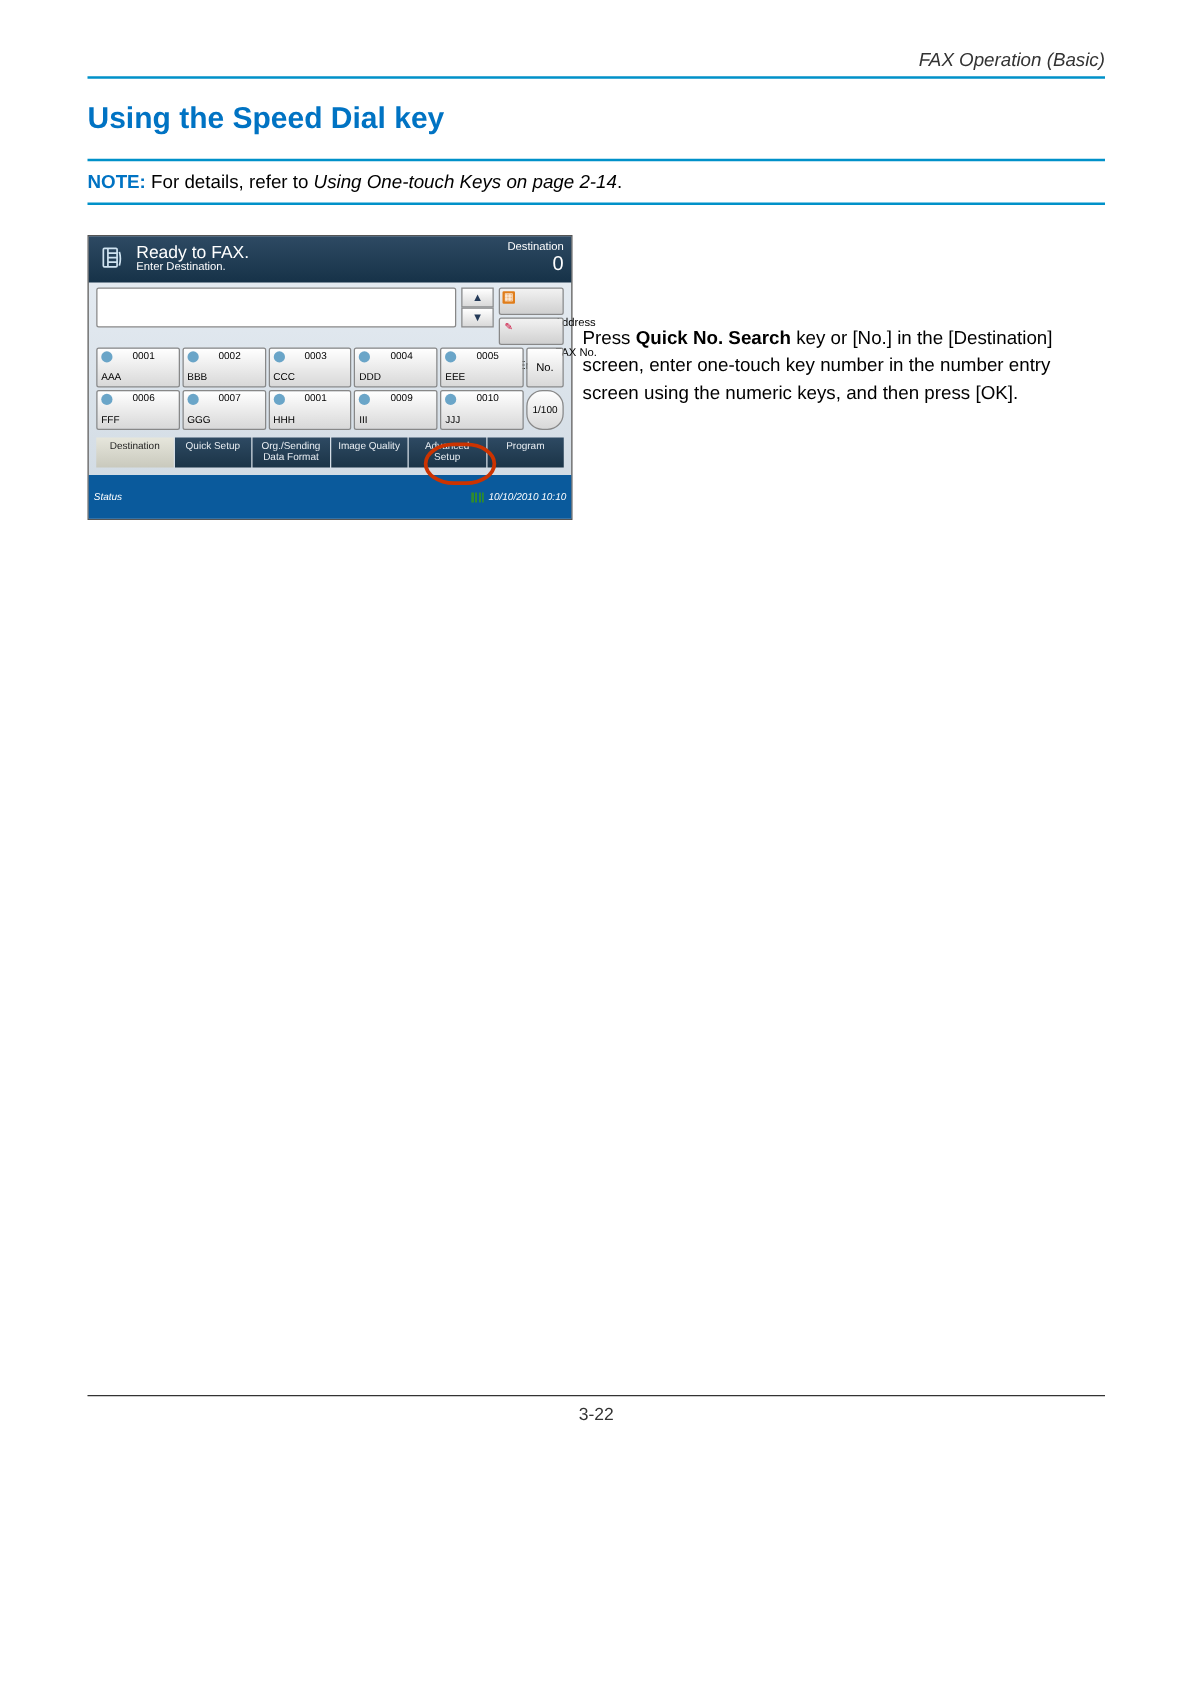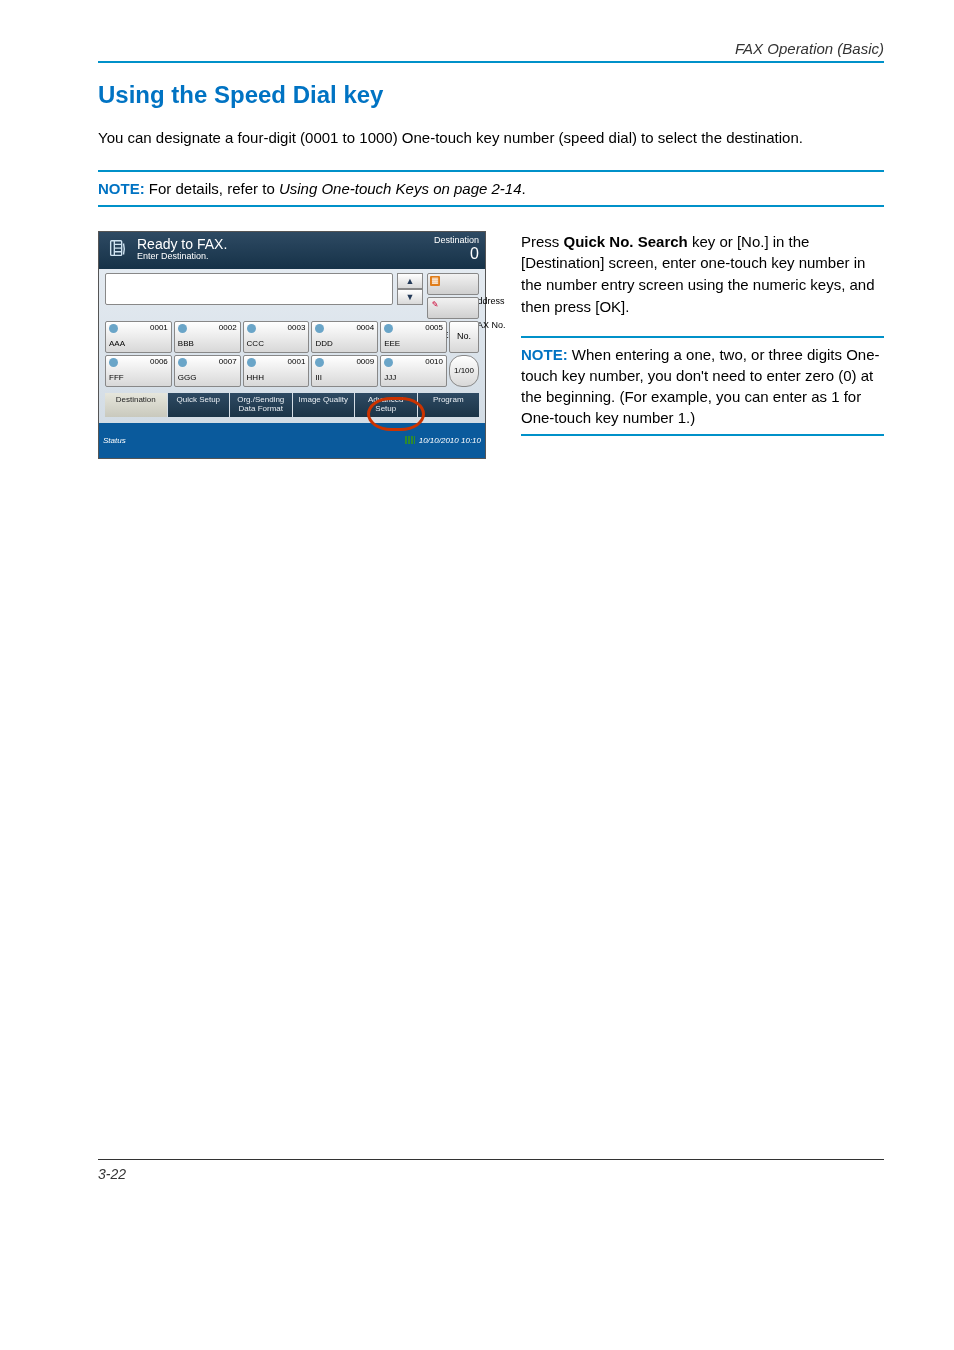--- a/index.html
+++ b/index.html
@@ -6,21 +6,20 @@
     margin: 0;
     padding: 0;
     font-family: Arial, Helvetica, sans-serif;
     background: #fff;
     color: #000;
     font-size: 14px;
     width: 954px;
   }
   .page {
     padding: 40px 70px 40px 70px;
-    margin-left: 28px;
   }
   .top-right {
     text-align: right;
     font-style: italic;
     font-size: 15px;
     color: #333;
     margin-bottom: 4px;
   }
   .rule-cyan {
     border: 0;
@@ -49,22 +48,22 @@
   .note-label {
     color: #0073c3;
     font-weight: bold;
   }
   .note-italic {
     font-style: italic;
   }
 
   .two-col {
     display: flex;
-    gap: 35px;
-    align-items: flex-start;
+    gap: 8px;
+    align-items: center;
   }
   .right-col {
     flex: 1;
     font-size: 15px;
     line-height: 1.45;
   }
   .right-col p { margin: 0 0 18px 0; }
   .right-col .note-box { margin-bottom: 0; }
   .right-col .bold { font-weight: bold; }
 
@@ -211,21 +210,21 @@
   .key {
     background:linear-gradient(#fff,#d8d8d8);
     border:1px solid #888;
     height:26px;
     border-radius:2px;
     font-size:8px;
     position:relative;
     padding: 2px 3px;
     line-height:1.1;
   }
-  .key .num{ position:absolute; right:3px; top:2px; }
+  .key .num{ position:absolute; right:19px; top:2px; }
   .key .name{ position:absolute; left:3px; bottom:3px; }
   .key .kicon{ position:absolute; left:3px; top:2px; width:9px;height:9px; border-radius:50%; background:#6aa5c8; display:inline-block; }
   .key.no-btn{
     display:flex;align-items:center;justify-content:center;
     font-size:9px;
   }
   .oval-hi{
     position:absolute;
     border:3px solid #cc3300;
     border-radius:50%/60%;
@@ -264,38 +263,37 @@
     background:#0a5a9c;
     color:#fff;
     font-size:8px;
     padding:13px 4px;
     font-style:italic;
   }
   .status-bar .grow{flex:1;}
   .mem-icon{ width:10px;height:8px; background:repeating-linear-gradient(90deg,#2e8b2e 0 2px,#0a5a9c 2px 3px); margin-right:4px;}
 
   .footer {
-    font-style: italic;
+    text-align:center;
     font-size:14px;
     margin-top: 700px;
     border-top: 1px solid #333;
     padding-top: 6px;
     color:#333;
   }
 </style>
 </head>
 <body>
 
 <div class="page">
   <div class="top-right">FAX Operation (Basic)</div>
   <hr class="rule-cyan">
 
   <h1 class="section-heading">Using the Speed Dial key</h1>
 
-  <p class="intro">You can designate a four-digit (0001 to 1000) One-touch key number (speed dial) to select the destination.</p>
 
   <div class="note-box">
     <span class="note-label">NOTE:</span><span> For details, refer to </span><span class="note-italic">Using One-touch Keys on page 2-14</span><span>.</span>
   </div>
 
   <div class="two-col">
 
     <div class="panel-wrap">
       <div class="panel">
         <div class="panel-header">
@@ -417,20 +415,17 @@
           <span class="mem-icon"></span>
           <span>10/10/2010  10:10</span>
         </div>
       </div>
     </div>
 
     <div class="right-col">
       <p>
         <span>Press </span><span class="bold">Quick No. Search</span><span> key or [No.] in the [Destination] screen, enter one-touch key number in the number entry screen using the numeric keys, and then press [OK].</span>
       </p>
-      <div class="note-box">
-        <span class="note-label">NOTE:</span><span> When entering a one, two, or three digits One-touch key number, you don't need to enter zero (0) at the beginning. (For example, you can enter as 1 for One-touch key number 1.)</span>
-      </div>
     </div>
   </div>
 
   <div class="footer">3-22</div>
 </div>
 
 </body></html>

